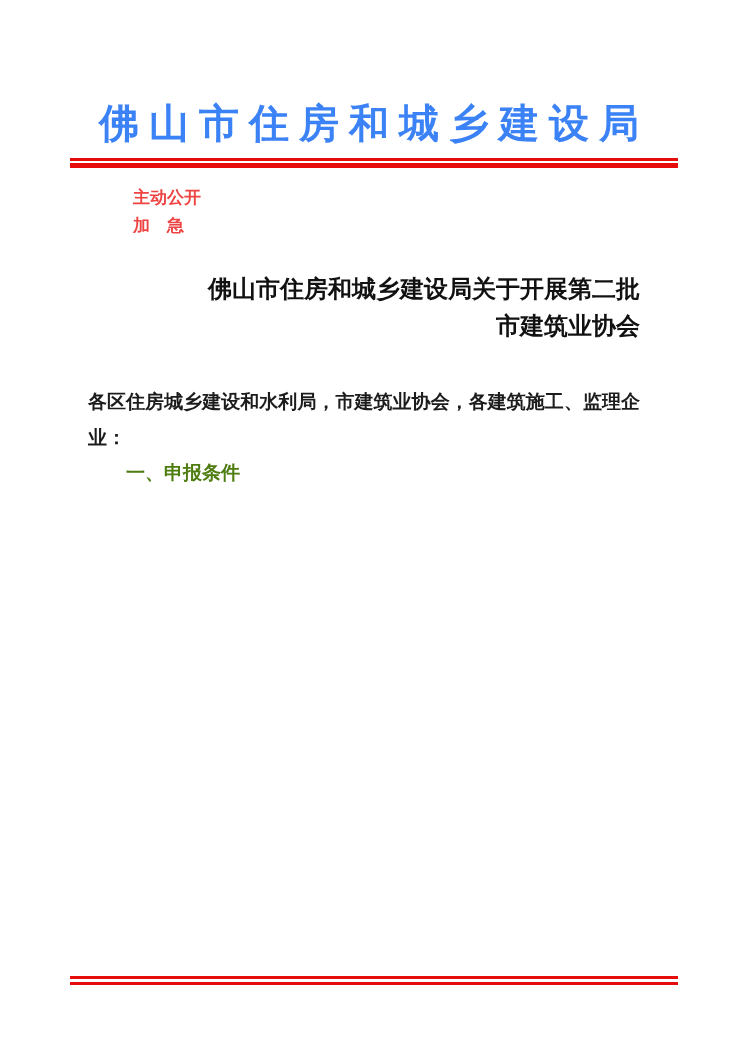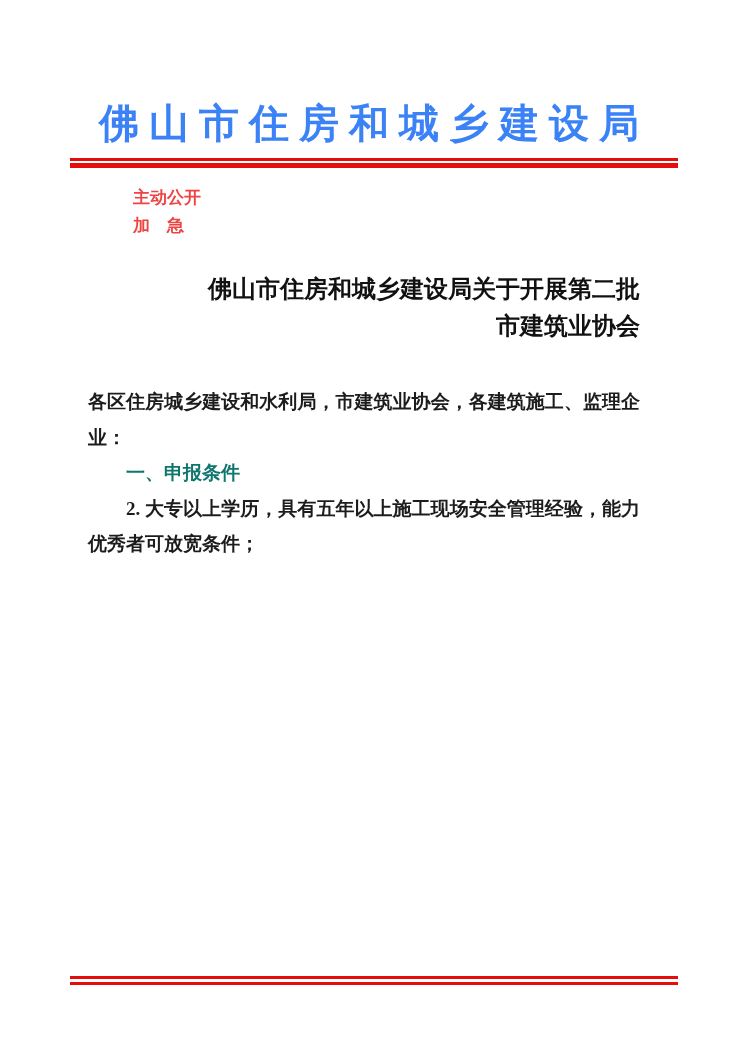--- a/index.html
+++ b/index.html
@@ -82,21 +82,21 @@
     line-height: 35.5px;
     text-align: justify;
     text-justify: inter-ideograph;
   }
   .body-block p { margin: 0; font-weight: bold; }
   .indent { text-indent: 2em; }
   .section-heading {
     font-family: "Liberation Sans", sans-serif;
     font-weight: bold;
     text-indent: 2em;
-    color: #0f766e;
+    color: #4d7c0f;
   }
 </style>
 </head>
 <body>
 
 <div class="page">
 
   <div class="agency-name">佛山市住房和城乡建设局</div>
 
   <div class="rule rule-top"></div>
@@ -106,18 +106,17 @@
   <div class="urgency">加　急</div>
 
   <h1 class="doc-title">
     <span style="display:block">佛山市住房和城乡建设局关于开展第二批</span>
     <span style="display:block">市建筑业协会</span>
   </h1>
 
   <div class="body-block">
     <p>各区住房城乡建设和水利局，市建筑业协会，各建筑施工、监理企业：</p>
     <p class="section-heading">一、申报条件</p>
-    <p class="indent">2. 大专以上学历，具有五年以上施工现场安全管理经验，能力优秀者可放宽条件；</p>
   </div>
 
   <div class="rule rule-bottom"></div>
 
 </div>
 
 </body></html>

